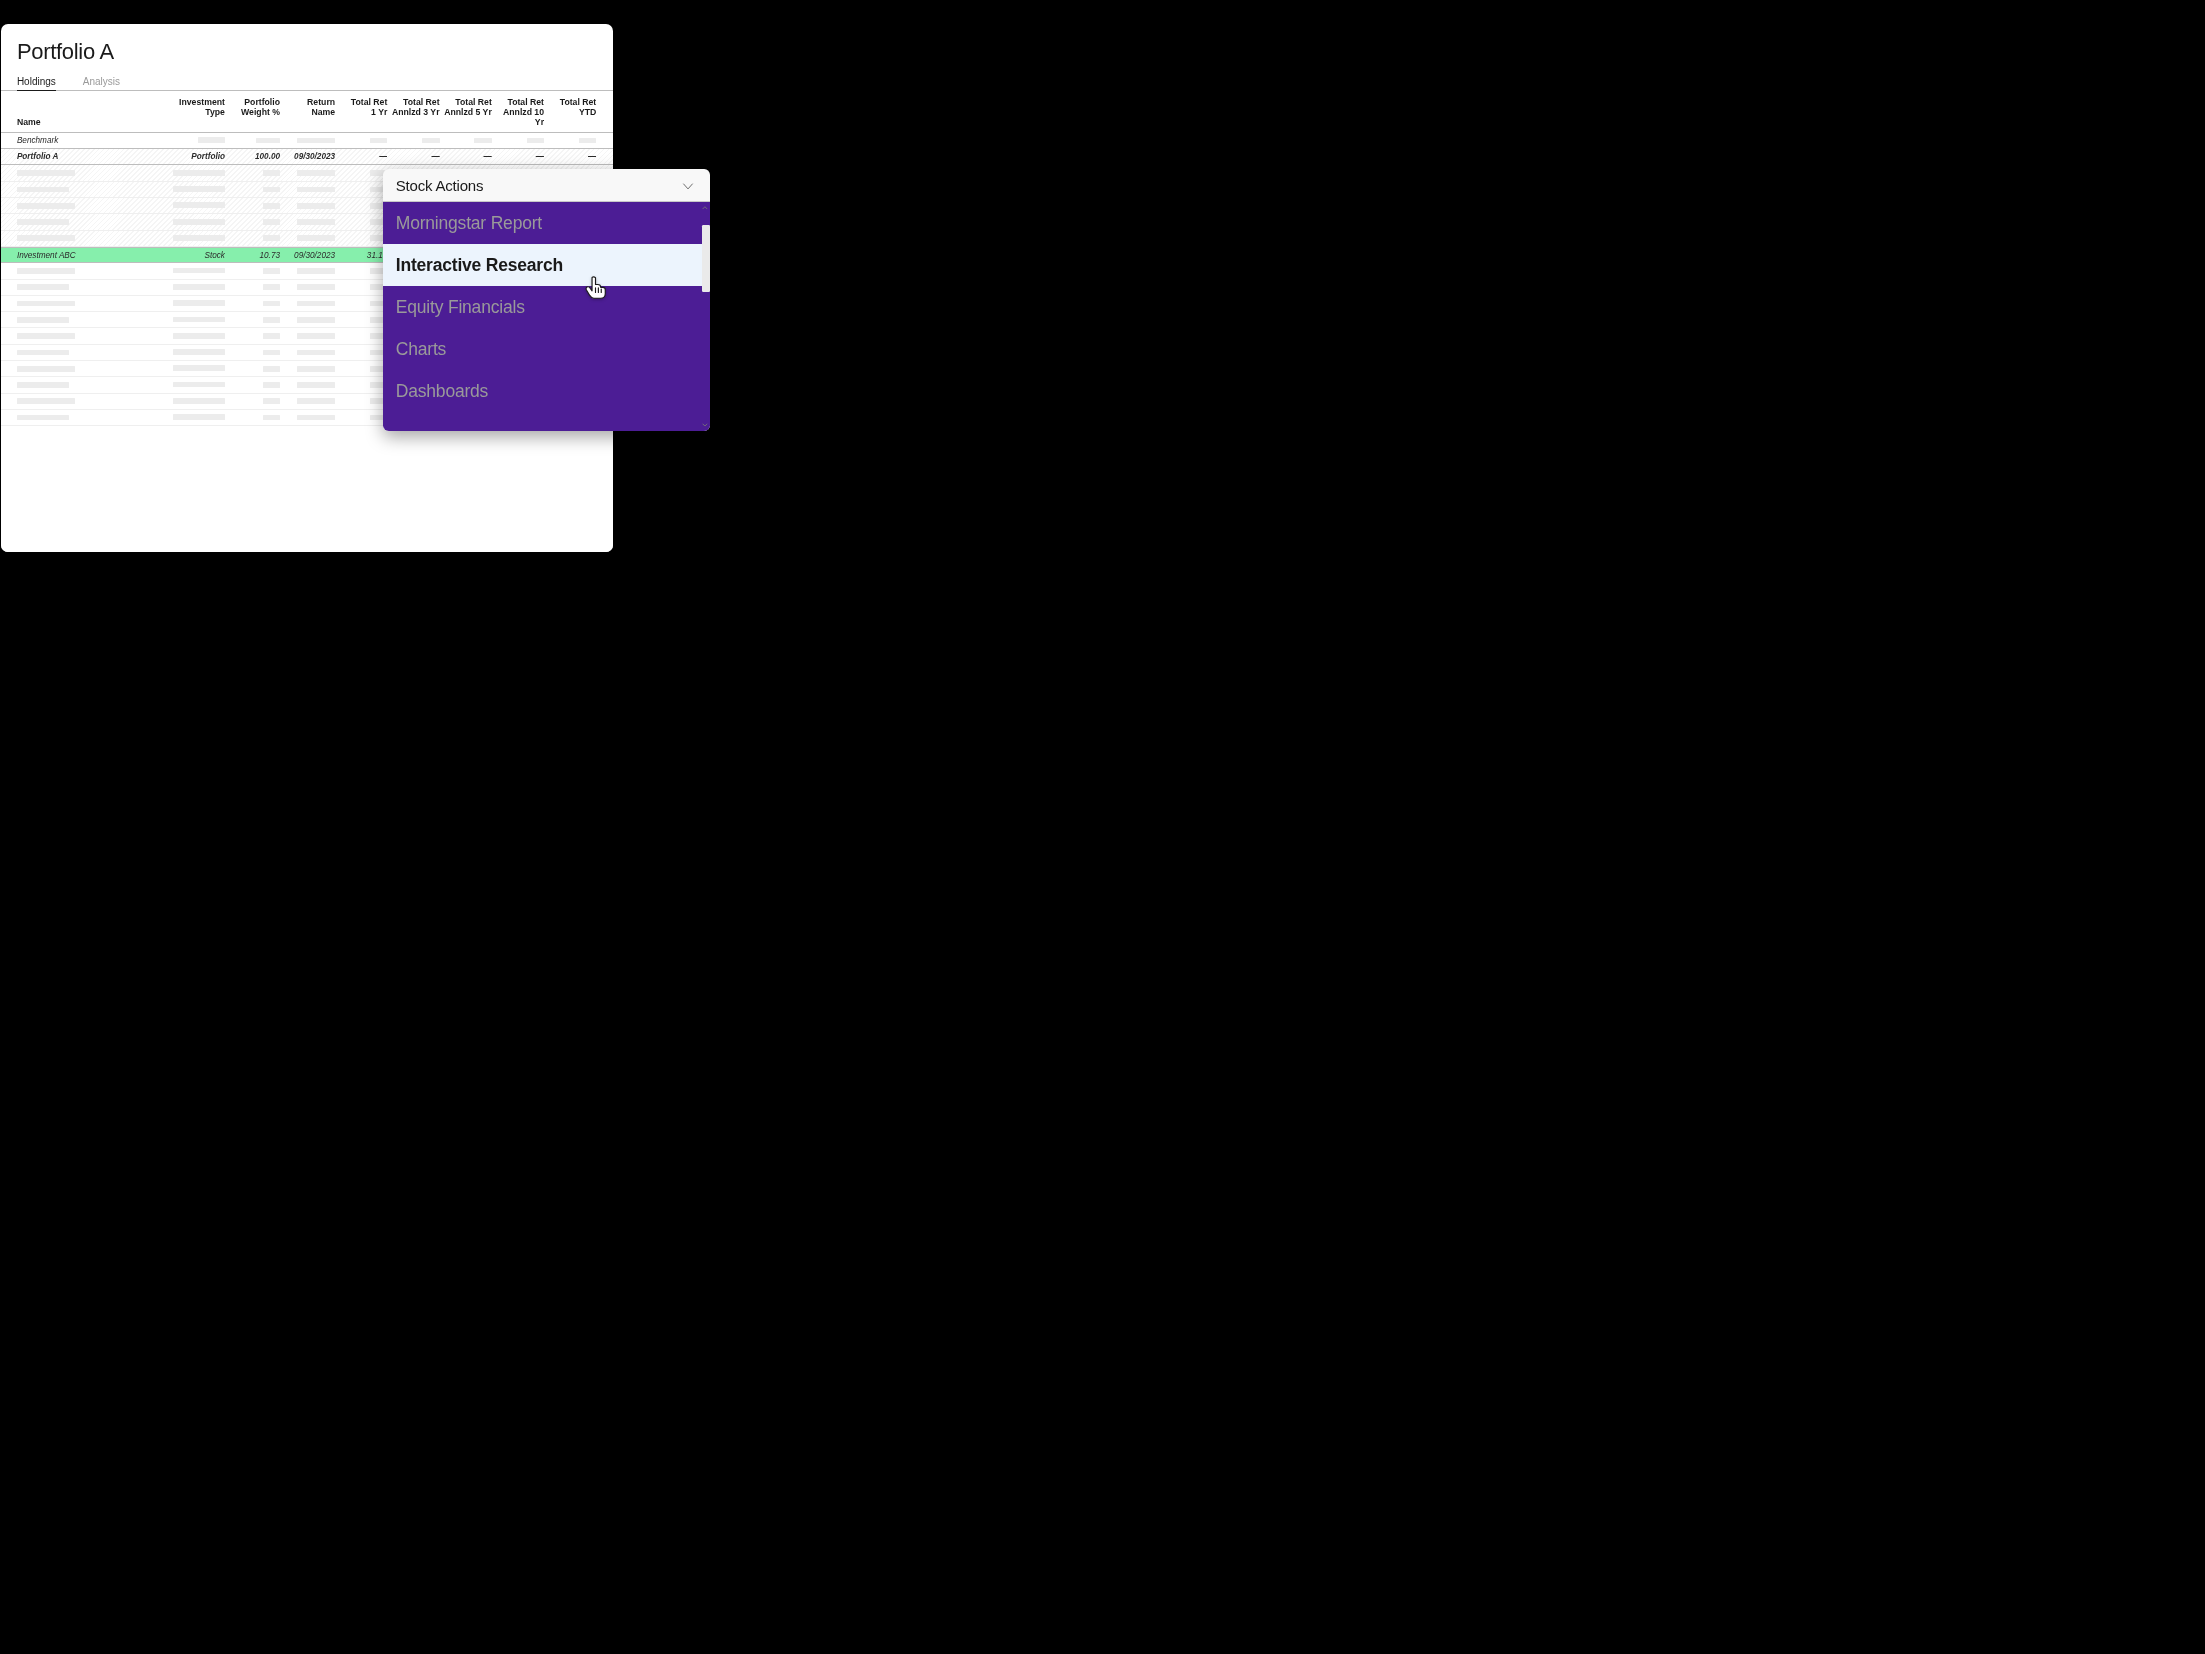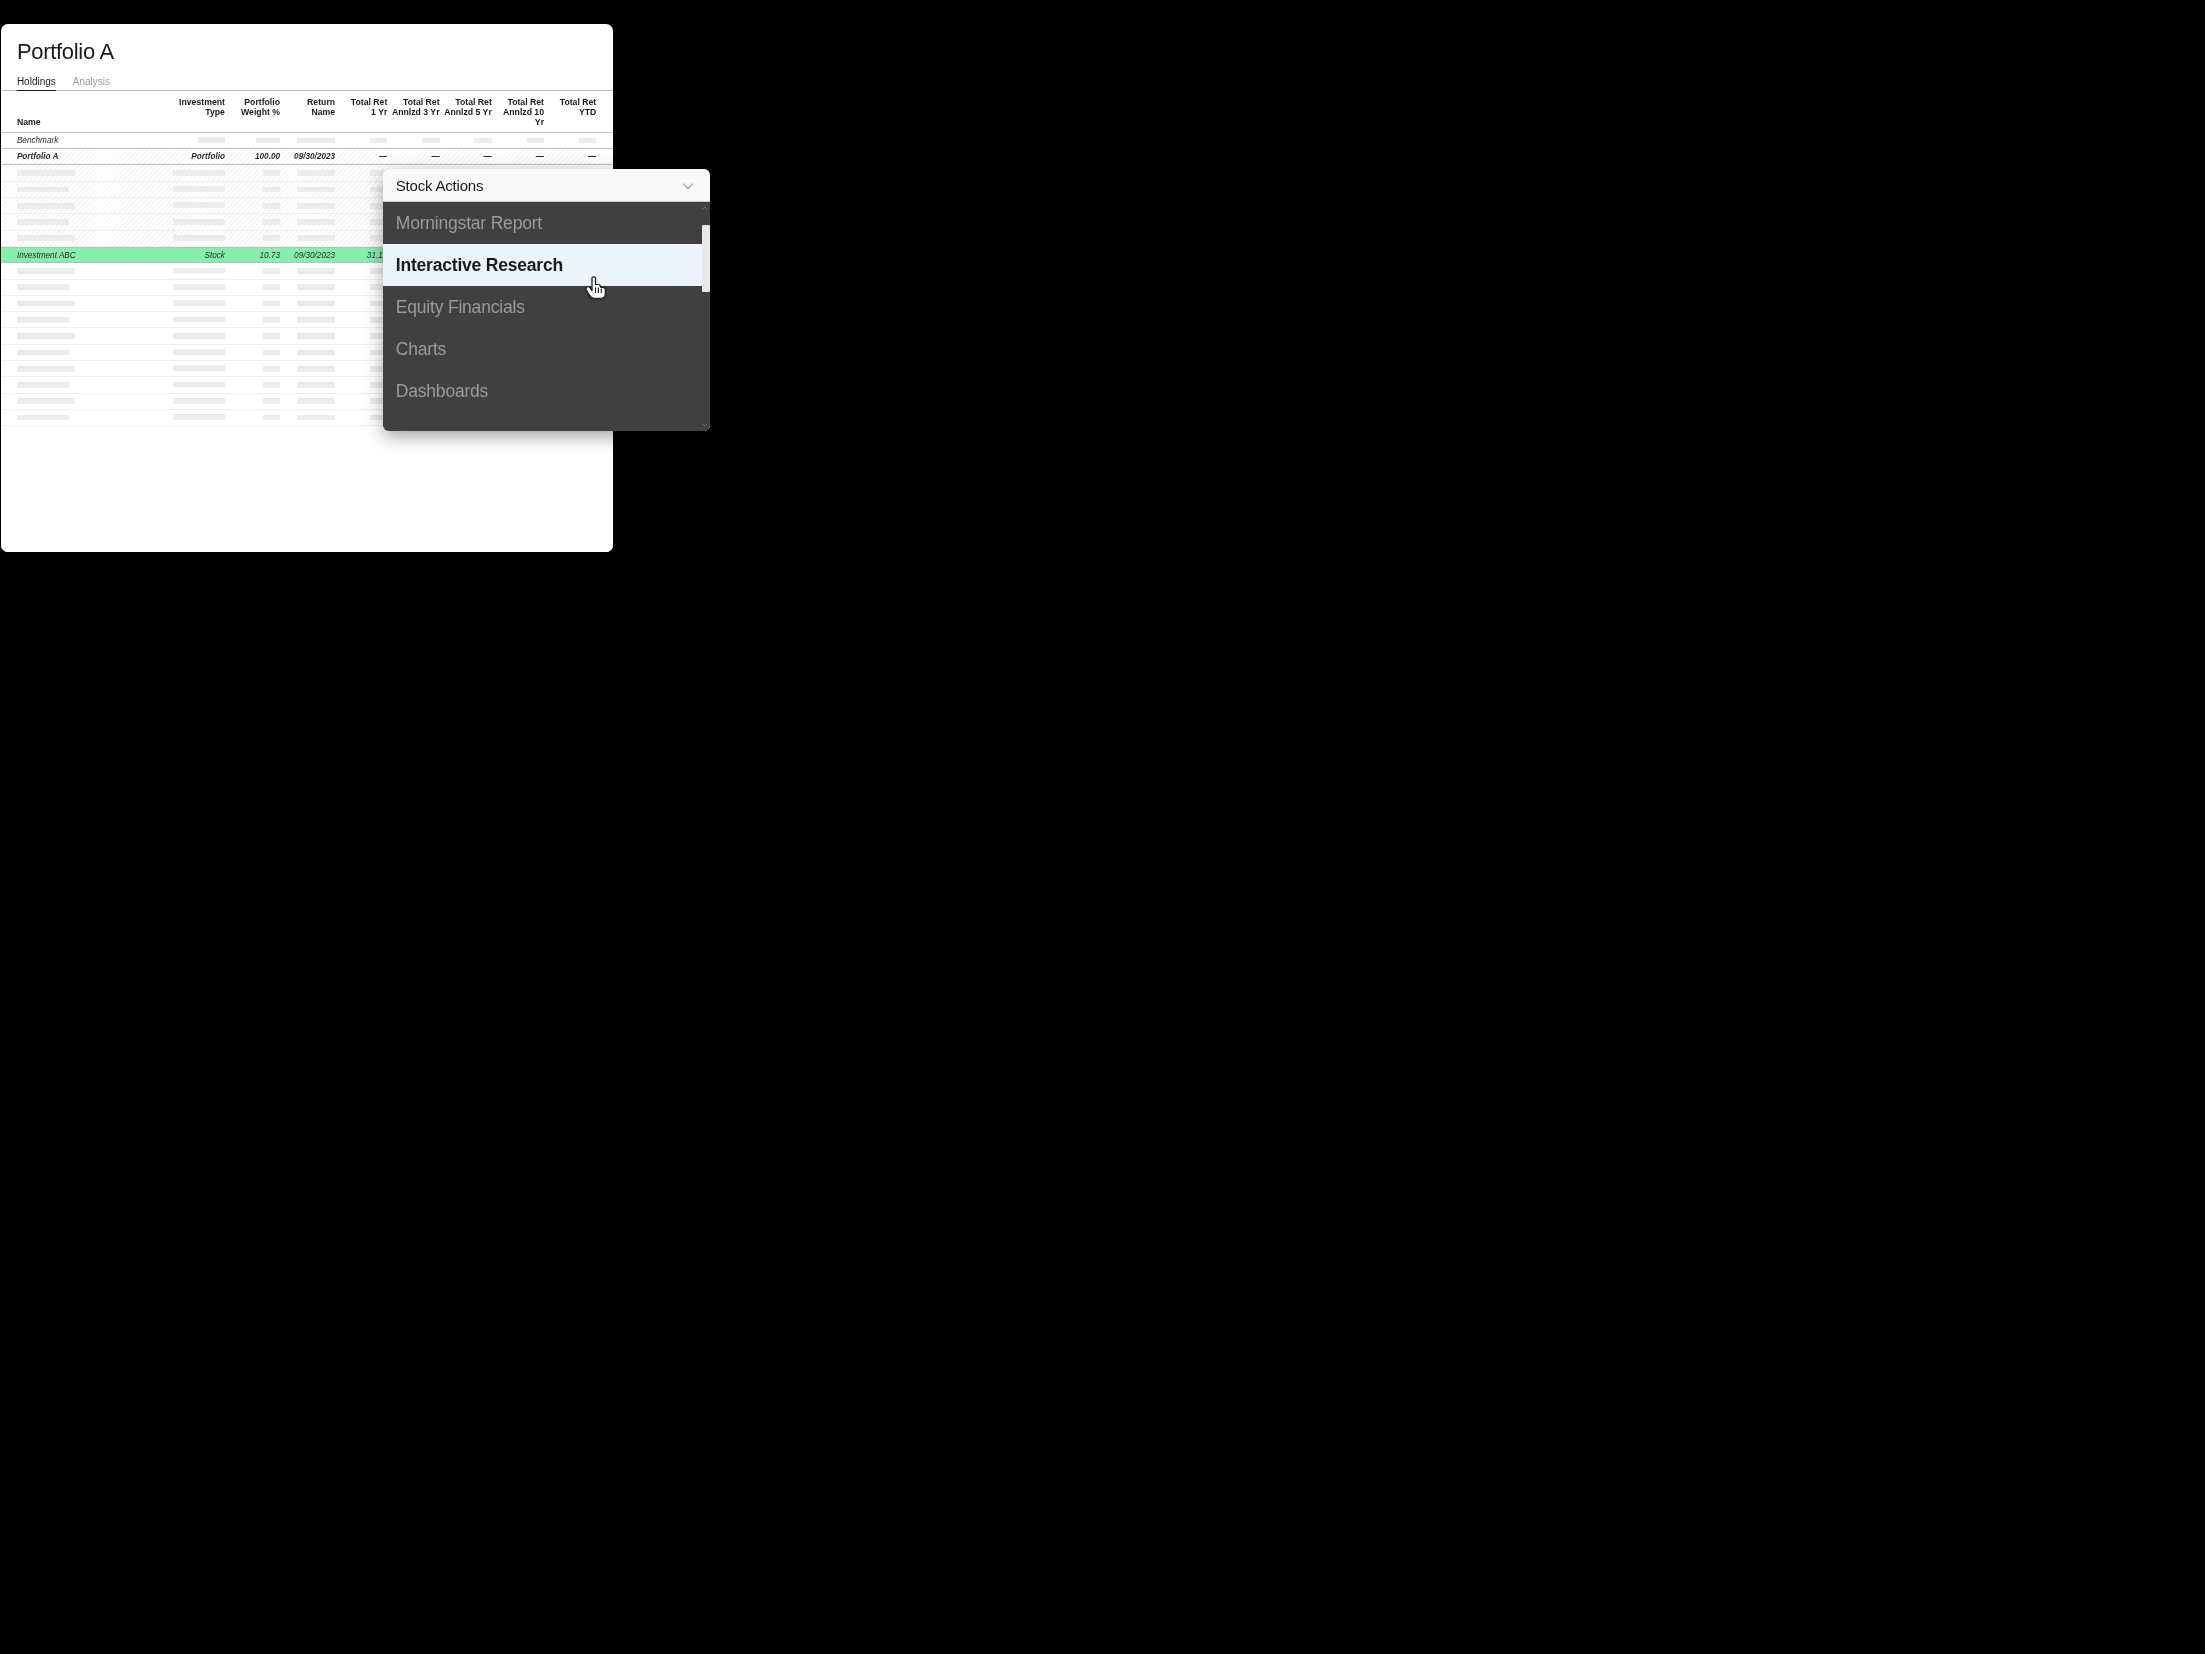--- a/index.html
+++ b/index.html
@@ -31,21 +31,21 @@
   }
   .page-title {
     font-size: 22px;
     font-weight: 300;
     letter-spacing: -0.3px;
     color:#1a1a1a;
     padding: 0 16.3px 10.5px 16.3px;
   }
   .tabs {
     display: flex;
-    gap: 17px;
+    gap: 27px;
     padding: 0 16.3px;
     border-bottom: 0.6px solid #bdbdbd;
   }
   .tab {
     font-size: 10px;
     color: #9a9a9a;
     padding-bottom: 3.5px;
     cursor: pointer;
     font-weight:300;
   }
@@ -133,21 +133,21 @@
     display:flex; align-items:center; justify-content:space-between;
     padding: 8.2px 15px 7px 12.8px;
     border-bottom: 0.6px solid #c8c8c8;
   }
   .popup-head span:first-child{
     font-size: 15px; font-weight:300; color:#1a1a1a; letter-spacing:-0.2px;
   }
   .chev { width:15px; height:15px; display:flex; align-items:center; justify-content:center; }
   .chev svg { stroke:#5a5a5a; stroke-width:1.5; fill:none; }
 
-  .popup-body { position:relative; flex:1; background:#404040; overflow:hidden;}
+  .popup-body { position:relative; flex:1; background:#4c1d95; overflow:hidden;}
   .scroll-track { position:absolute; right:0; top:0; bottom:0; width:9.3px; background:transparent; }
   .scroll-thumb { position:absolute; right:0; top:23px; width:8.2px; height:67px; background:#eaeaea; border-radius:1.2px; }
   .scroll-arrow { position:absolute; right:1.2px; width:7px; height:7px; display:flex; align-items:center; justify-content:center;}
   .scroll-arrow.up{ top:2.3px;}
   .scroll-arrow.down{ bottom:2.3px;}
   .scroll-arrow svg{ stroke:#777; stroke-width:1.5; fill:none;}
 
   .menu-item {
     padding: 10.5px 12.8px;
     font-size: 17.5px;

